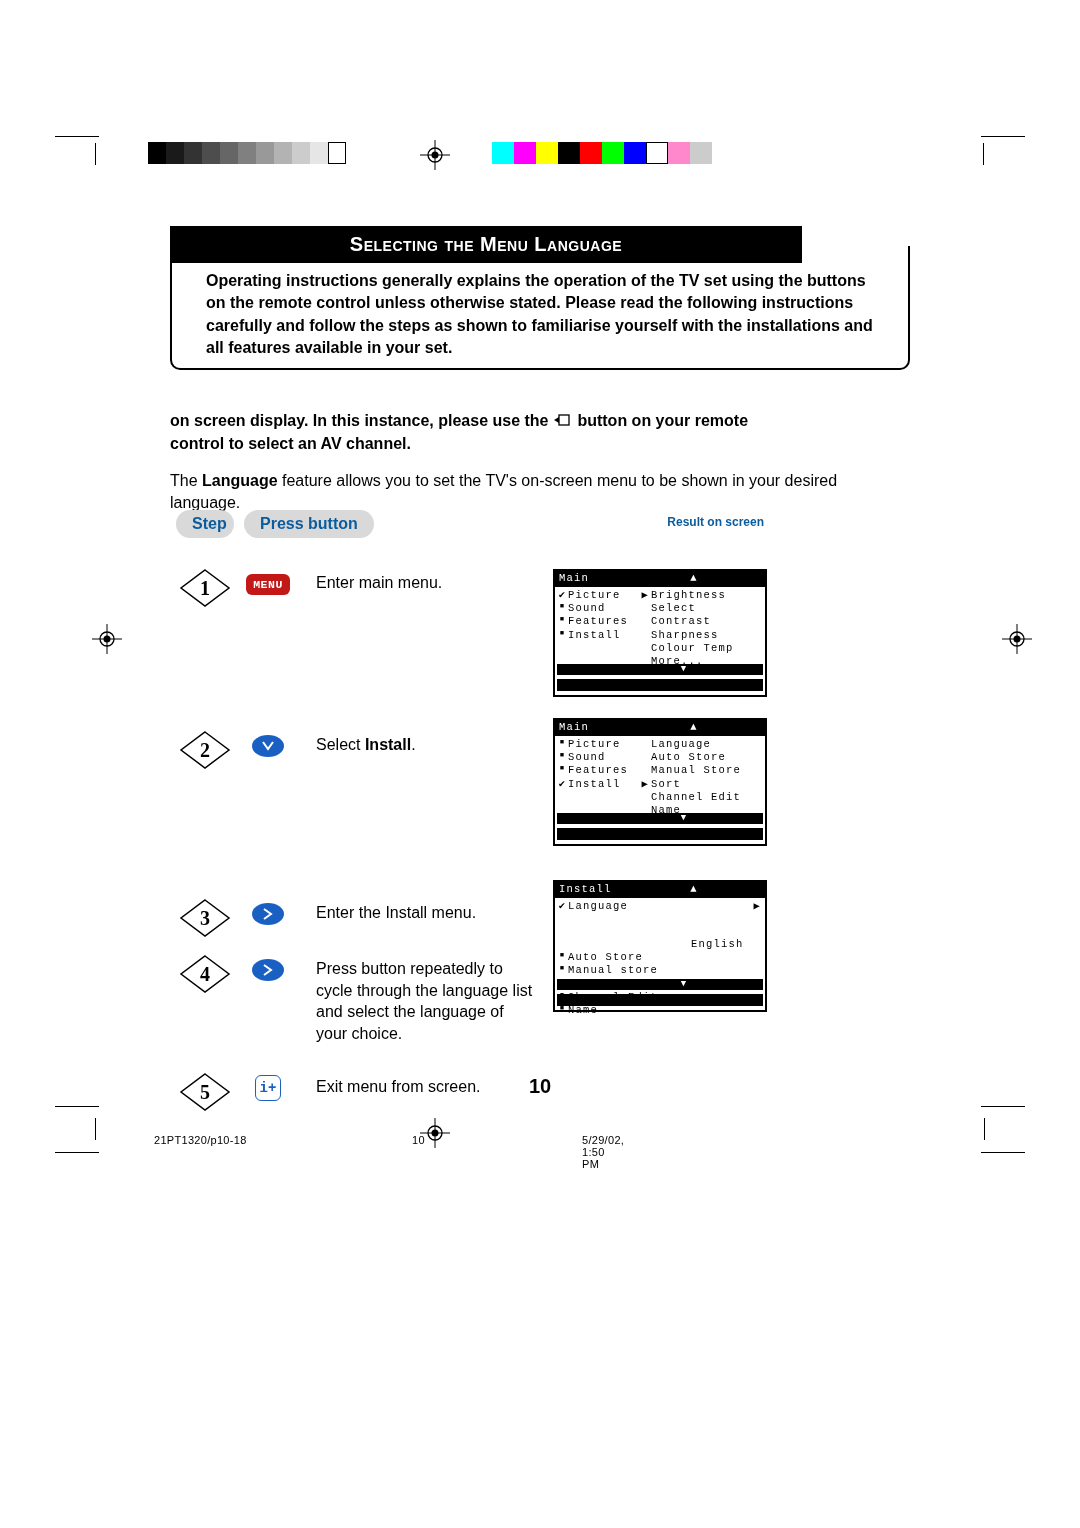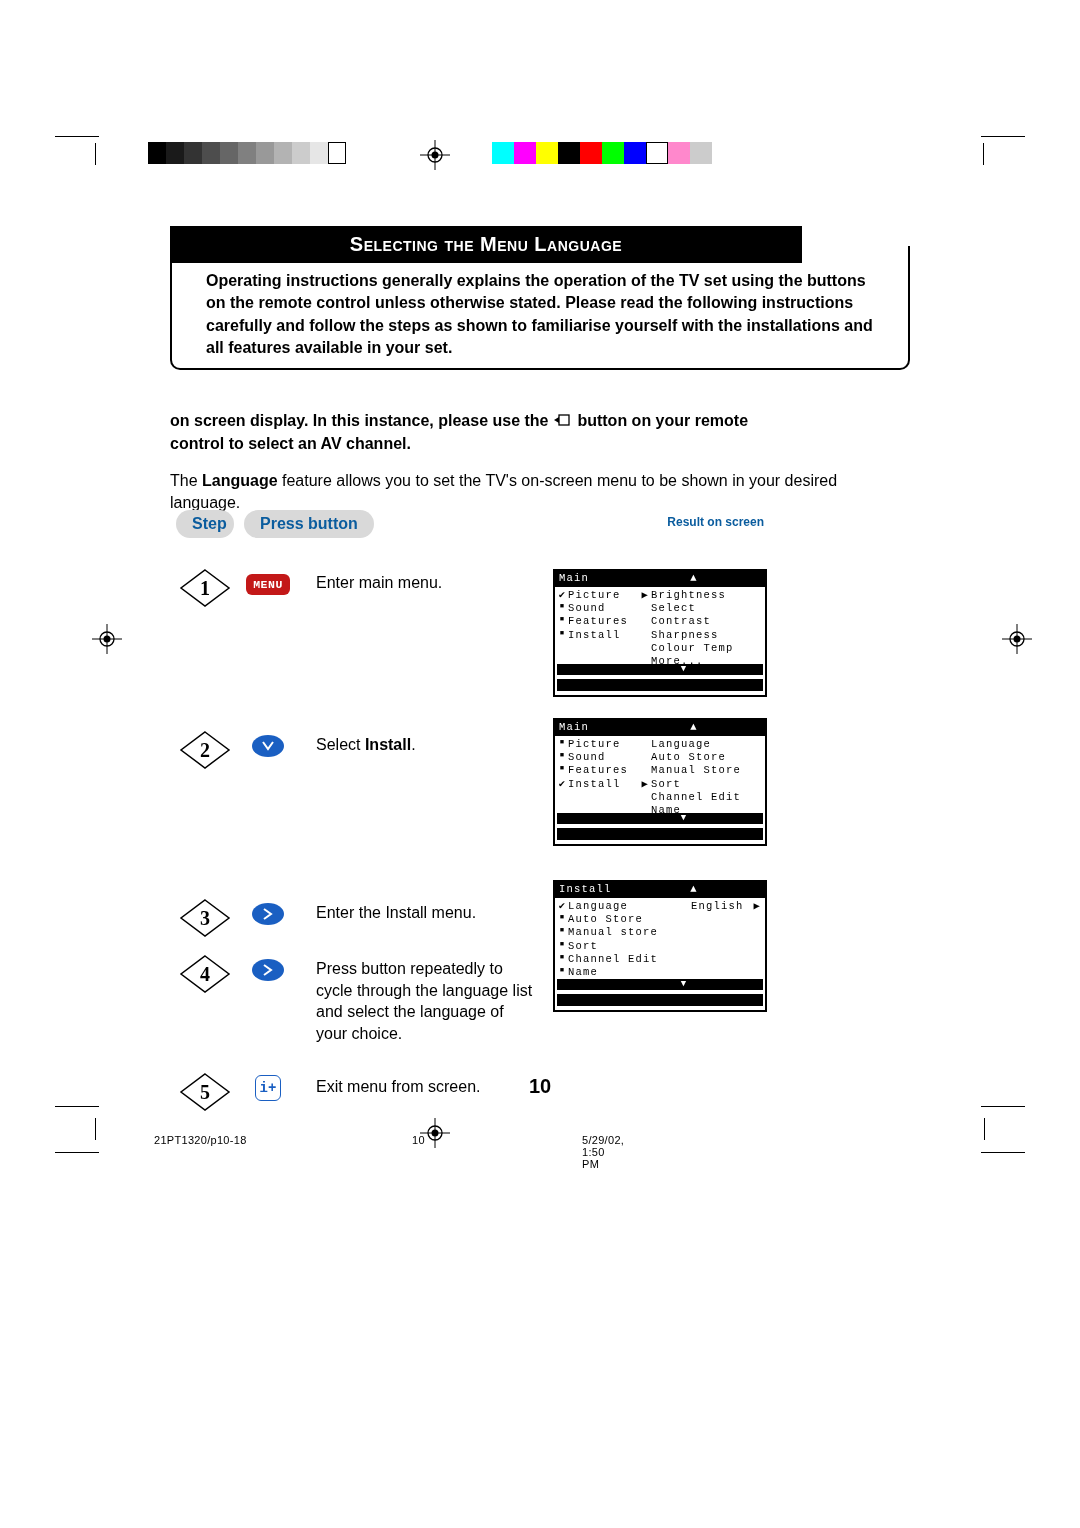--- a/index.html
+++ b/index.html
@@ -311,21 +311,21 @@
 
   <div class="screen s3">
     <div class="osd-header">
       <span class="label">Install</span>
       <span class="arrow">▲</span>
     </div>
     <div style="padding:2px 4px 0 2px;">
       <div class="osd-row" style="display:flex;">
           <span class="mark">✔</span>
           <span>Language</span>
-          <span style="margin-left:auto;">English</span>
+          <span style="margin-left:auto;margin-top:38px;">English</span>
           <span style="margin-left:10px;">▶</span>
         </div>
       <div class="osd-row">
           <span class="mark" style="font-size:7px;">■</span>
           <span>Auto Store</span>
         </div>
       <div class="osd-row">
           <span class="mark" style="font-size:7px;">■</span>
           <span>Manual store</span>
         </div>

